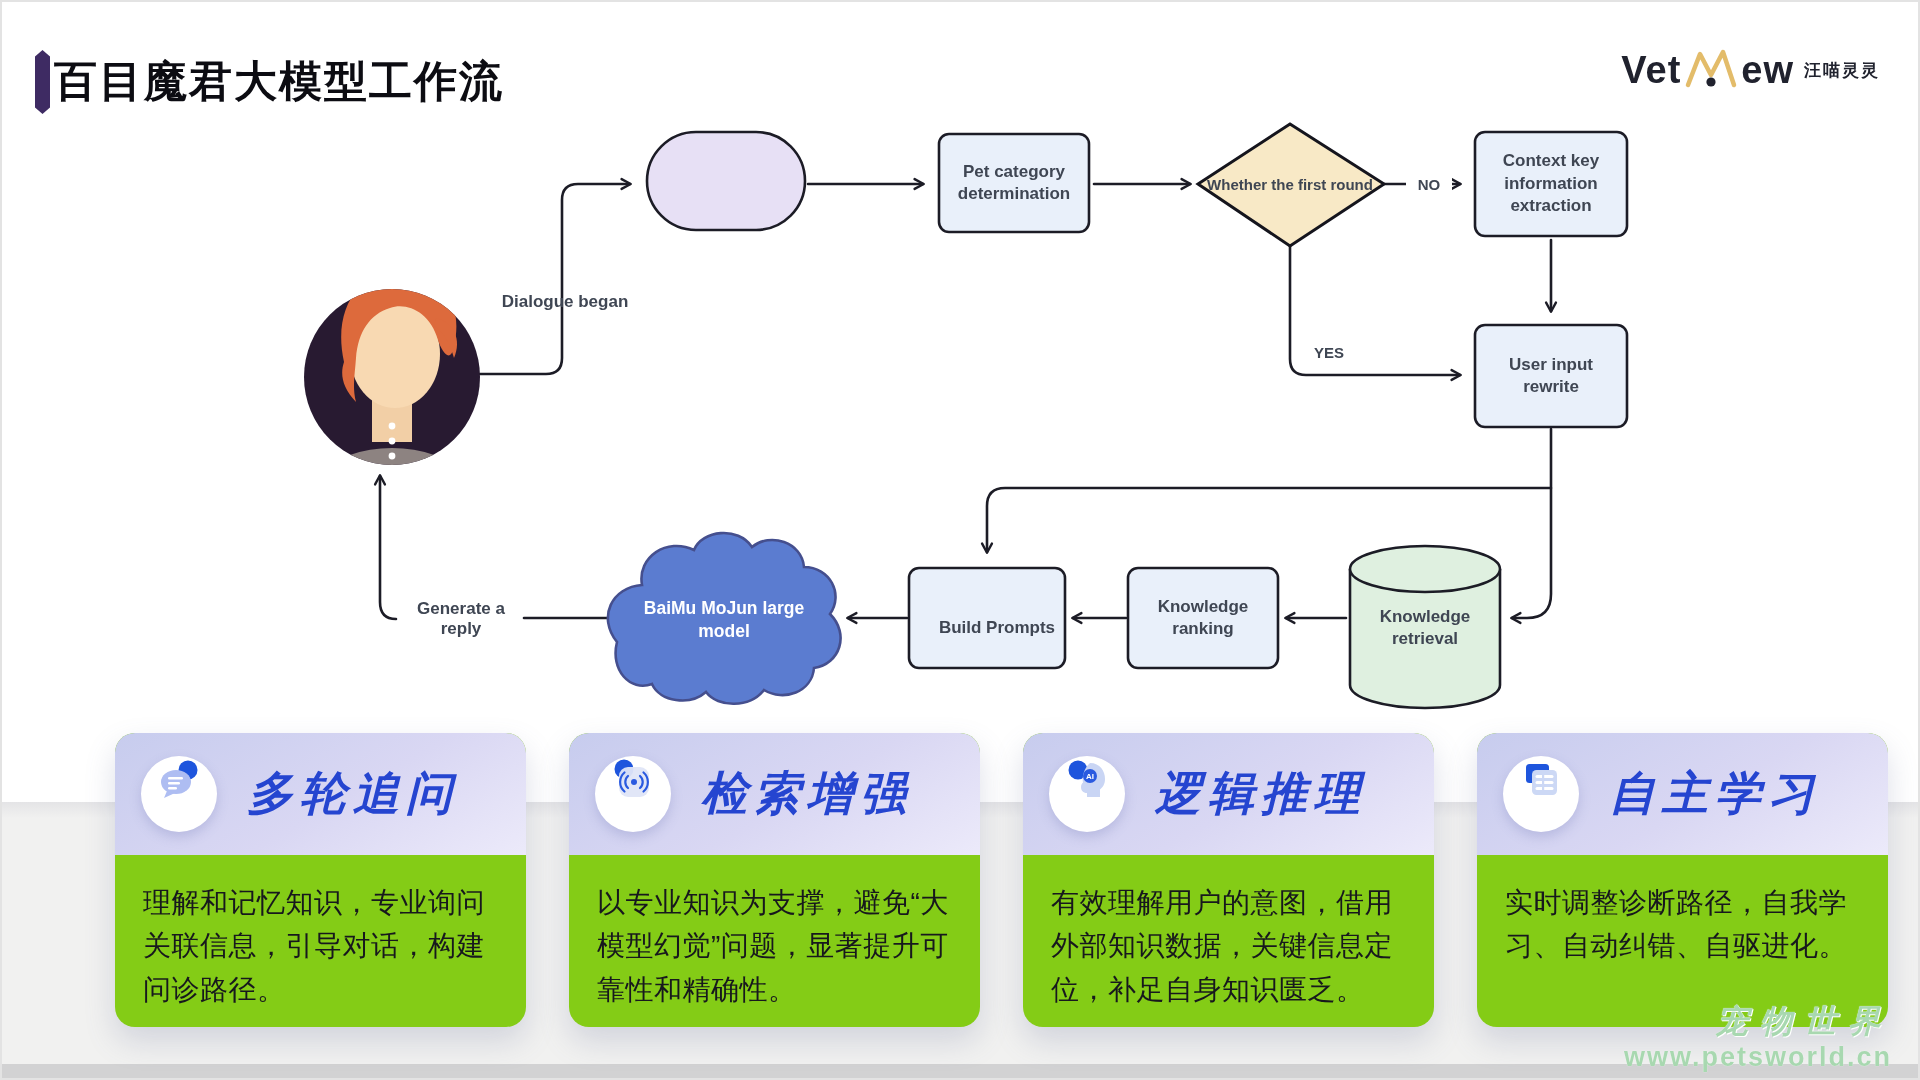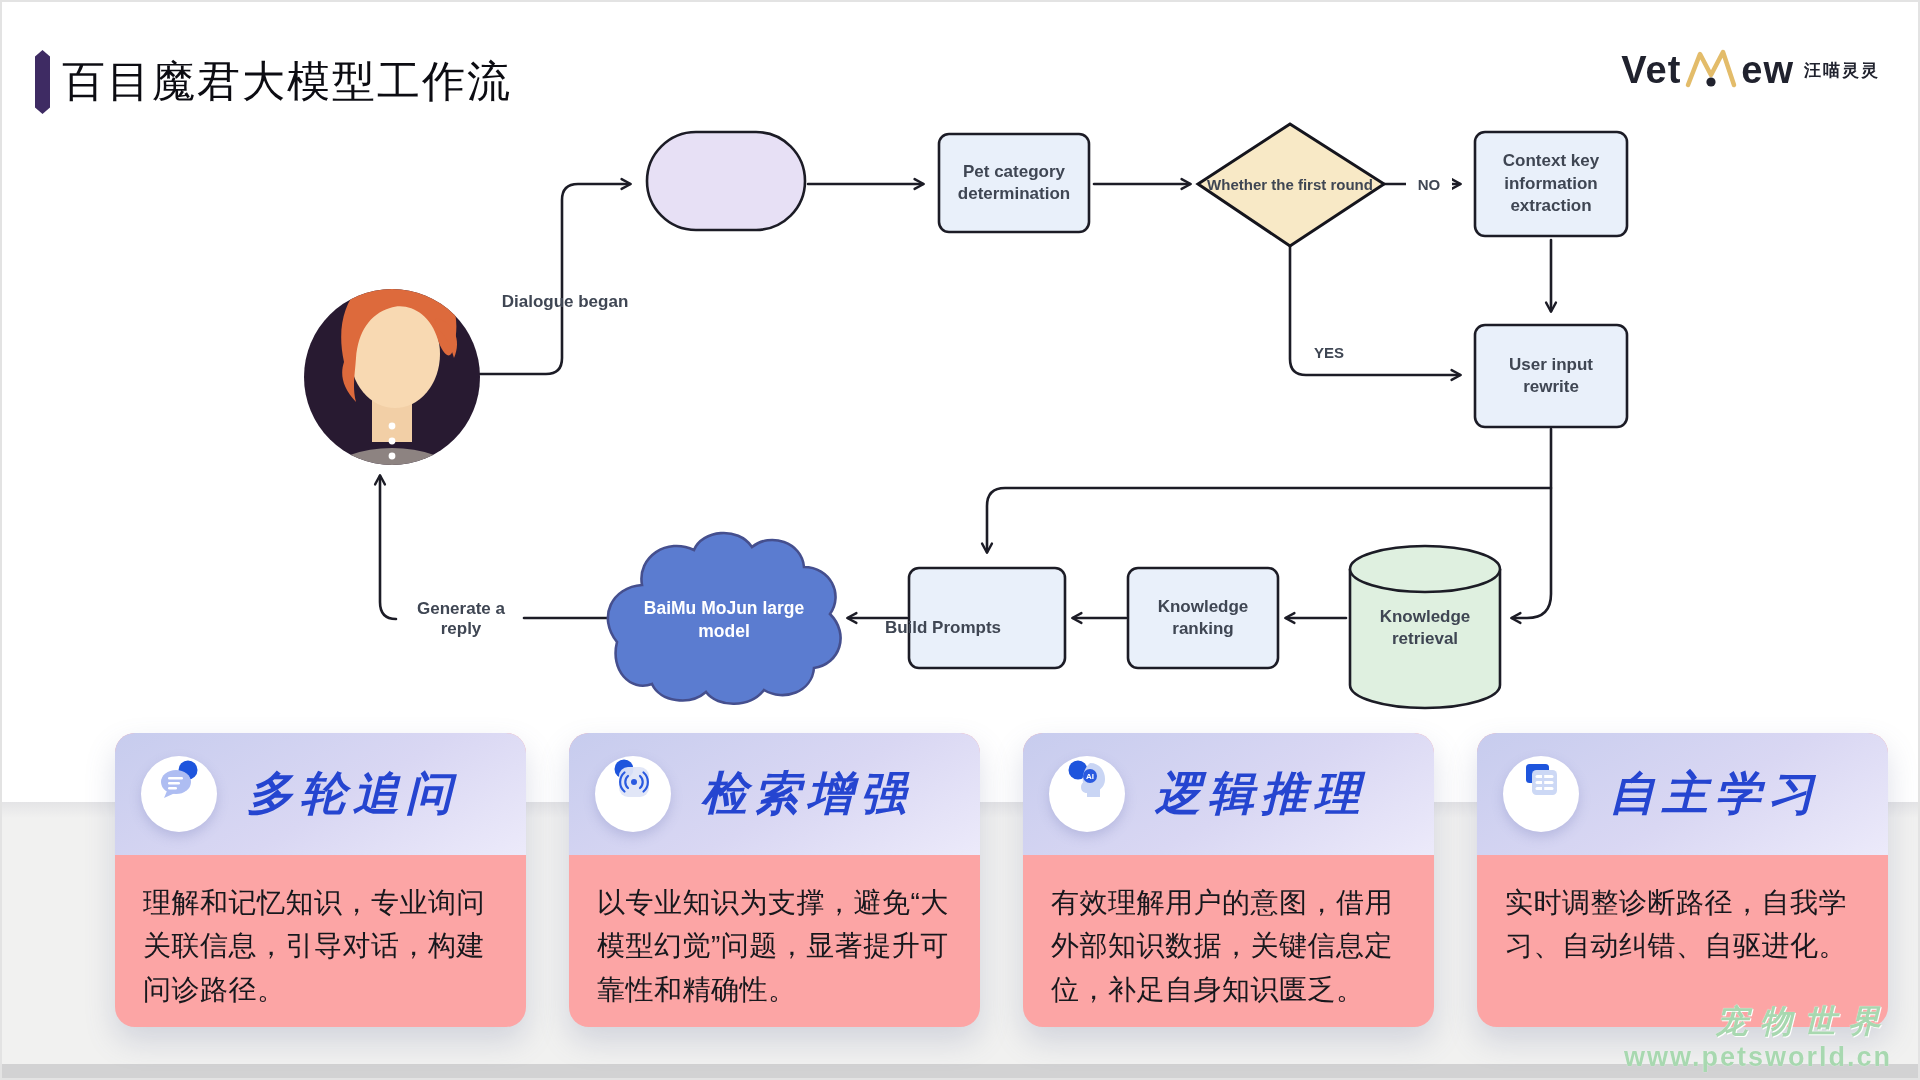--- a/index.html
+++ b/index.html
@@ -4,37 +4,37 @@
 <style>
   html,body{margin:0;padding:0;}
   body{width:1920px;height:1080px;font-family:"Liberation Sans","DejaVu Sans",sans-serif;background:#fff;}
   .stage{position:relative;width:1920px;height:1080px;background:#ffffff;overflow:hidden;box-sizing:border-box;border:2px solid #e3e3e3;}
   
   .band{position:absolute;left:0;top:800px;width:100%;height:263px;background:linear-gradient(180deg,#e4e4e6 0,#f1f1f0 16px,#f1f1f0 100%);z-index:0;}
   .bottombar{position:absolute;left:0;top:1062px;width:100%;height:18px;background:#d2d2d3;z-index:1;}
   
   .title-wrap{position:absolute;left:33px;top:48px;display:flex;align-items:center;z-index:3;}
   .title-bar{width:15px;height:64px;background:#3e2b63;clip-path:polygon(50% 0,100% 10%,100% 90%,50% 100%,0 90%,0 10%);}
-  .page-title{margin-left:12px;font-size:43px;font-weight:400;color:#0c0c12;letter-spacing:2px;}
+  .page-title{margin-left:4px;font-size:43px;font-weight:700;color:#0c0c12;letter-spacing:2px;}
   
   .logo{position:absolute;top:42px;right:38px;display:flex;align-items:center;z-index:3;}
   .logo-word{font-size:38px;font-weight:800;color:#20222e;letter-spacing:1px;}
   .logo-m{margin:0 3px 6px 3px;}
   .logo-cn{font-size:17px;font-weight:700;color:#20222e;margin-left:10px;letter-spacing:2px;}
   
   .flow-svg{position:absolute;left:0;top:0;z-index:2;}
   .nlabel{position:absolute;display:flex;align-items:center;justify-content:center;text-align:center;
           color:#3f4653;font-size:17px;line-height:1.32;font-weight:600;z-index:3;padding:4px;box-sizing:border-box;}
   .nlabel.small{font-size:15px;}
   .nlabel.white{color:#ffffff;font-size:17.5px;}
   .elabel{position:absolute;display:flex;align-items:center;justify-content:center;text-align:center;
           color:#3f4653;font-size:17px;font-weight:600;z-index:3;}
   .elabel.onwire{background:#ffffff;font-size:15px;font-weight:700;}
   
-  .card{position:absolute;top:731px;width:411px;height:294px;background:#fca5a5;border-radius:20px;
+  .card{position:absolute;top:731px;width:411px;height:294px;background:#84cc16;border-radius:20px;
         box-shadow:0 14px 30px rgba(100,110,150,.22);overflow:hidden;z-index:5;}
   .card-header{height:122px;background:linear-gradient(150deg,#c7ccee 0%,#d9d7f3 55%,#eceafa 100%);
         display:flex;align-items:center;padding:0 26px;box-sizing:border-box;}
   .card-icon{width:76px;height:76px;border-radius:50%;background:#fff;display:flex;align-items:flex-start;
         justify-content:center;box-shadow:0 5px 12px rgba(110,120,180,.28);flex:none;}
   .card-title{margin-left:30px;font-size:46px;font-weight:800;font-style:italic;color:#2545d0;letter-spacing:7px;white-space:nowrap;}
   .card-body{padding:26px 28px;font-size:28px;color:#17181d;line-height:1.55;font-weight:500;letter-spacing:.5px;}
   
   .watermark{position:absolute;right:26px;top:998px;text-align:right;z-index:6;color:#a8d8b0;}
   .wm-name{font-family:"DejaVu Serif","Liberation Serif",serif;font-style:italic;font-size:32px;font-weight:700;
@@ -117,21 +117,21 @@
       </g>
     </g>
   </svg>
 
   <div class="nlabel" style="left:937px;top:132px;width:150px;height:98px;">Pet category determination</div>
   <div class="nlabel small" style="left:1200px;top:146px;width:176px;height:74px;">Whether the first round</div>
   <div class="nlabel" style="left:1473px;top:130px;width:152px;height:104px;">Context key information extraction</div>
   <div class="nlabel" style="left:1473px;top:323px;width:152px;height:102px;">User input rewrite</div>
   <div class="nlabel" style="left:1348px;top:567px;width:150px;height:118px;">Knowledge retrieval</div>
   <div class="nlabel" style="left:1126px;top:566px;width:150px;height:100px;">Knowledge ranking</div>
-  <div class="nlabel" style="left:853px;top:566px;width:156px;height:120px;padding-left:24px;">Build Prompts</div>
+  <div class="nlabel" style="left:907px;top:566px;width:156px;height:120px;padding-left:24px;">Build Prompts</div>
   <div class="nlabel white" style="left:628px;top:562px;width:188px;height:112px;">BaiMu MoJun large model</div>
 
   <div class="elabel" style="left:488px;top:288px;width:150px;height:24px;">Dialogue began</div>
   <div class="elabel onwire" style="left:1404px;top:169px;width:46px;height:26px;">NO</div>
   <div class="elabel onwire" style="left:1300px;top:337px;width:54px;height:26px;">YES</div>
   <div class="elabel" style="left:396px;top:604px;width:126px;height:26px;">Generate a reply</div>
 
   <div class="card" style="left:113px;">
     <div class="card-header">
       <div class="card-icon">

